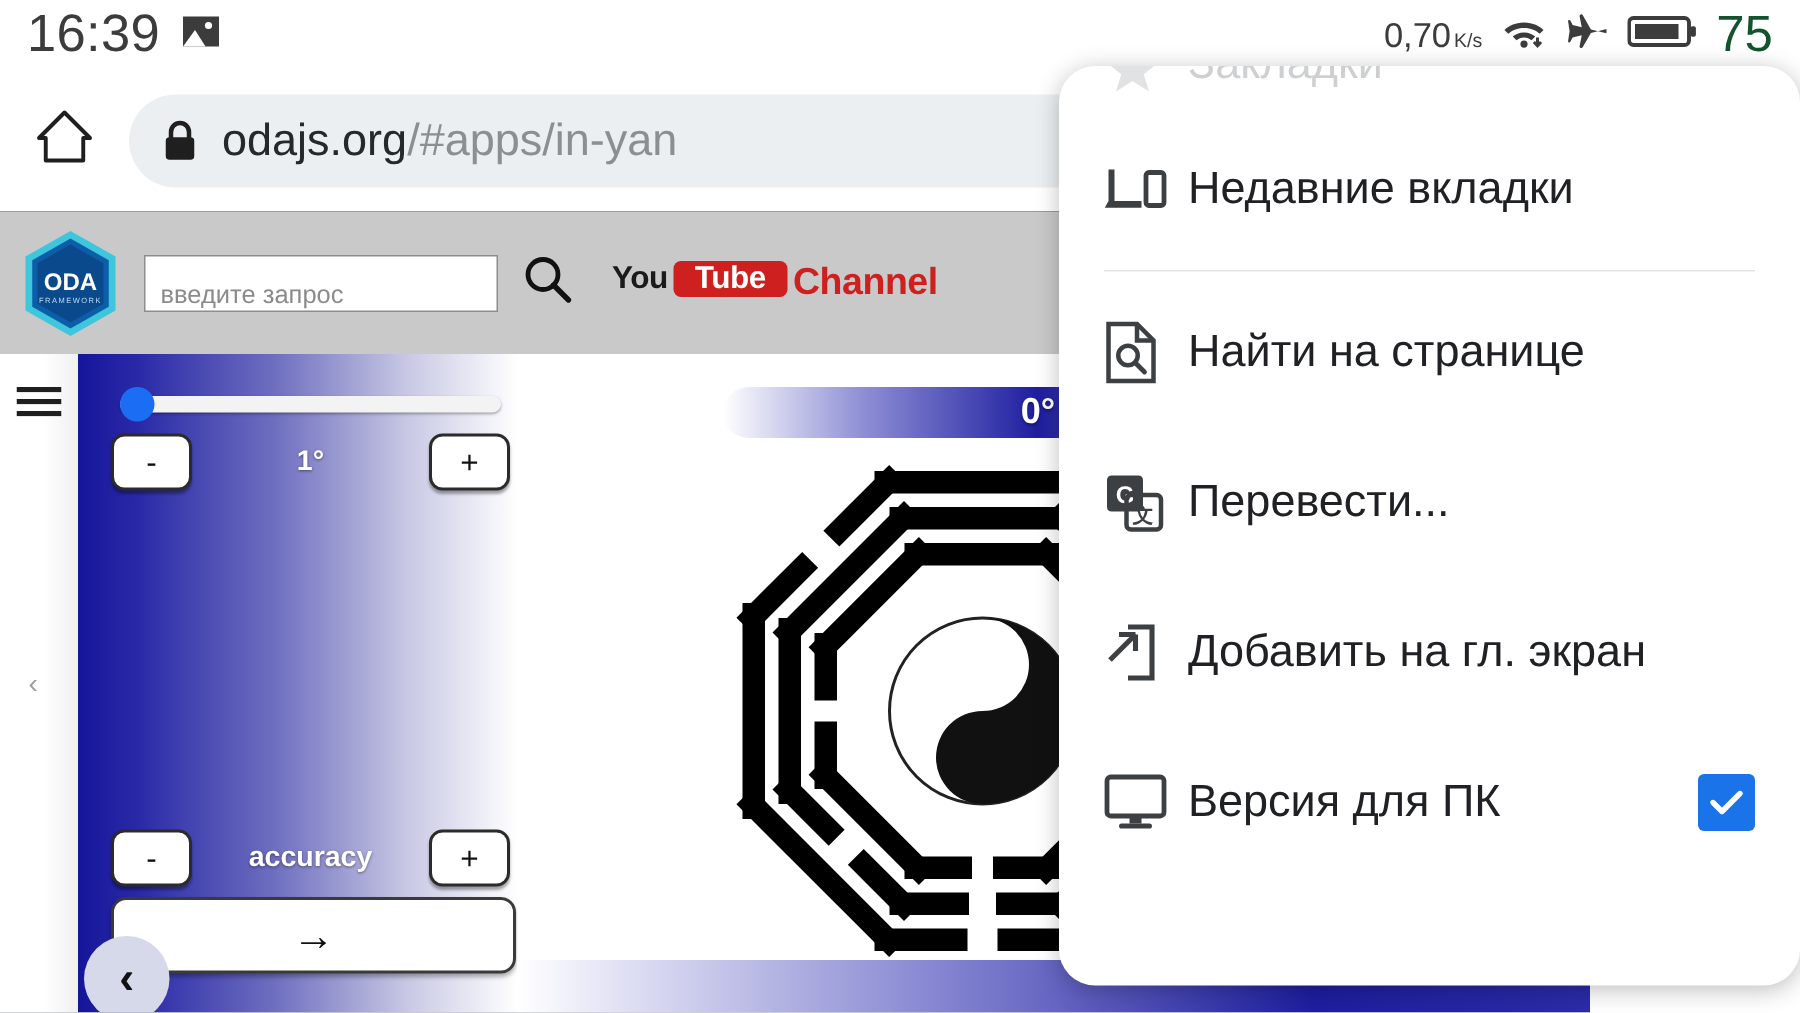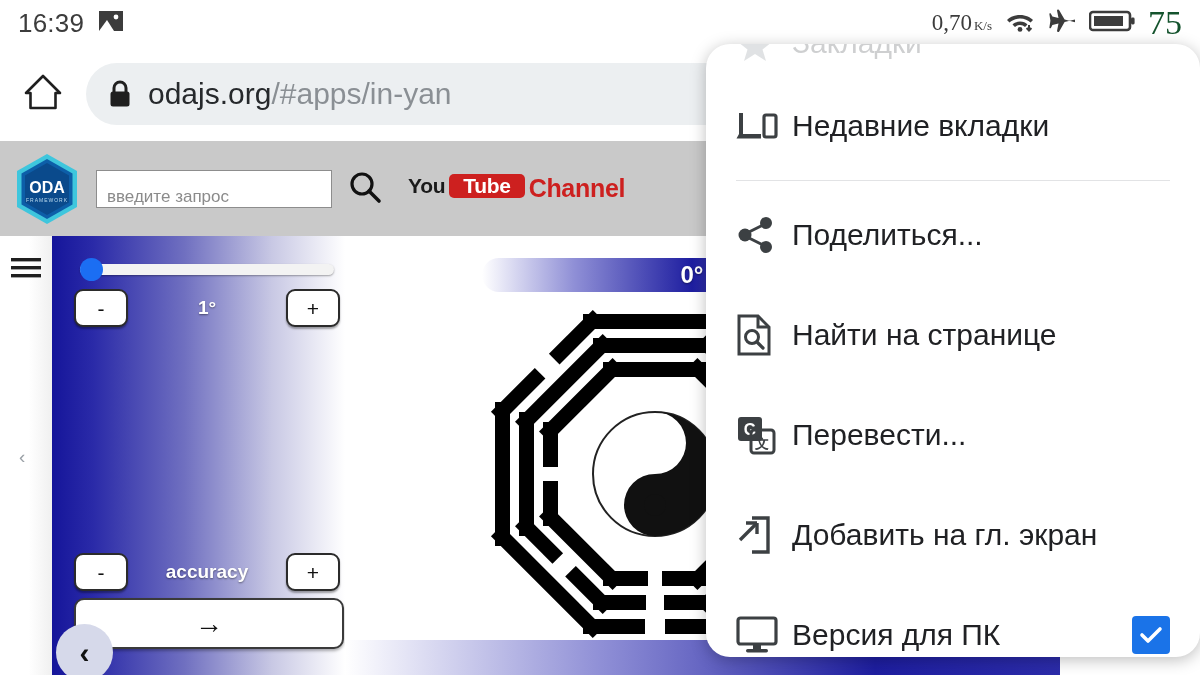--- a/index.html
+++ b/index.html
@@ -8,22 +8,22 @@
     font-family:"Liberation Sans","DejaVu Sans",sans-serif;
     -webkit-font-smoothing:antialiased;
   }
   
   #status-bar{
     position:absolute;left:0;top:0;width:1200px;height:46px;
     background:#ffffff;display:flex;align-items:center;
     justify-content:space-between;padding:0 18px;box-sizing:border-box;
   }
   .sb-left{display:flex;align-items:center;gap:14px;}
-  .sb-right{display:flex;align-items:center;gap:13px;font-family:Liberation Serif, serif;}
-  #sb-time{font-size:26px;color:#3c3c3c;letter-spacing:.2px;}
+  .sb-right{display:flex;align-items:center;gap:13px;}
+  #sb-time{font-size:35px;color:#3c3c3c;letter-spacing:.2px;}
   .sb-icon{display:block;}
   #sb-speed{font-size:23px;color:#3c3c3c;display:flex;align-items:baseline;}
   #sb-speed .unit{font-size:13px;margin-left:2px;line-height:1;}
   #sb-battery-text{font-size:34px;color:#14532d;}
 
   
   #browser-bar{
     position:absolute;left:0;top:46px;width:1200px;height:95px;
     background:#ffffff;display:flex;align-items:center;
   }
@@ -373,32 +373,20 @@
       <svg width="42" height="34" viewBox="0 0 42 34">
         <path d="M3 4 L3 25 L0.5 29.5 L25 29.5 L25 25 L7 25 L7 4 Z" fill="#3c4043"></path>
         <rect x="28" y="6" width="12" height="22" rx="2" fill="none" stroke="#3c4043" stroke-width="3.2"></rect>
       </svg>
     </span>
     <span class="mi-label">Недавние вкладки</span>
   </div>
 
   <div id="menu-divider"></div>
 
-  <div class="menu-item">
-    <span class="mi-icon">
-      <svg width="40" height="40" viewBox="0 0 40 40">
-        <circle cx="30" cy="8" r="6" fill="#3c4043"></circle>
-        <circle cx="30" cy="32" r="6" fill="#3c4043"></circle>
-        <circle cx="9" cy="20" r="6.5" fill="#3c4043"></circle>
-        <line x1="13" y1="17" x2="27" y2="10" stroke="#3c4043" stroke-width="3"></line>
-        <line x1="13" y1="23" x2="27" y2="30" stroke="#3c4043" stroke-width="3"></line>
-      </svg>
-    </span>
-    <span class="mi-label">Поделиться...</span>
-  </div>
 
   <div class="menu-item">
     <span class="mi-icon">
       <svg width="36" height="42" viewBox="0 0 36 42">
         <path d="M3 2 L22 2 L33 13 L33 40 L3 40 Z" fill="none" stroke="#3c4043" stroke-width="3"></path>
         <path d="M22 2 L22 13 L33 13" fill="none" stroke="#3c4043" stroke-width="3"></path>
         <circle cx="16" cy="23" r="6.5" fill="none" stroke="#3c4043" stroke-width="3"></circle>
         <line x1="21" y1="28" x2="27" y2="34" stroke="#3c4043" stroke-width="3.2" stroke-linecap="round"></line>
       </svg>
     </span>

